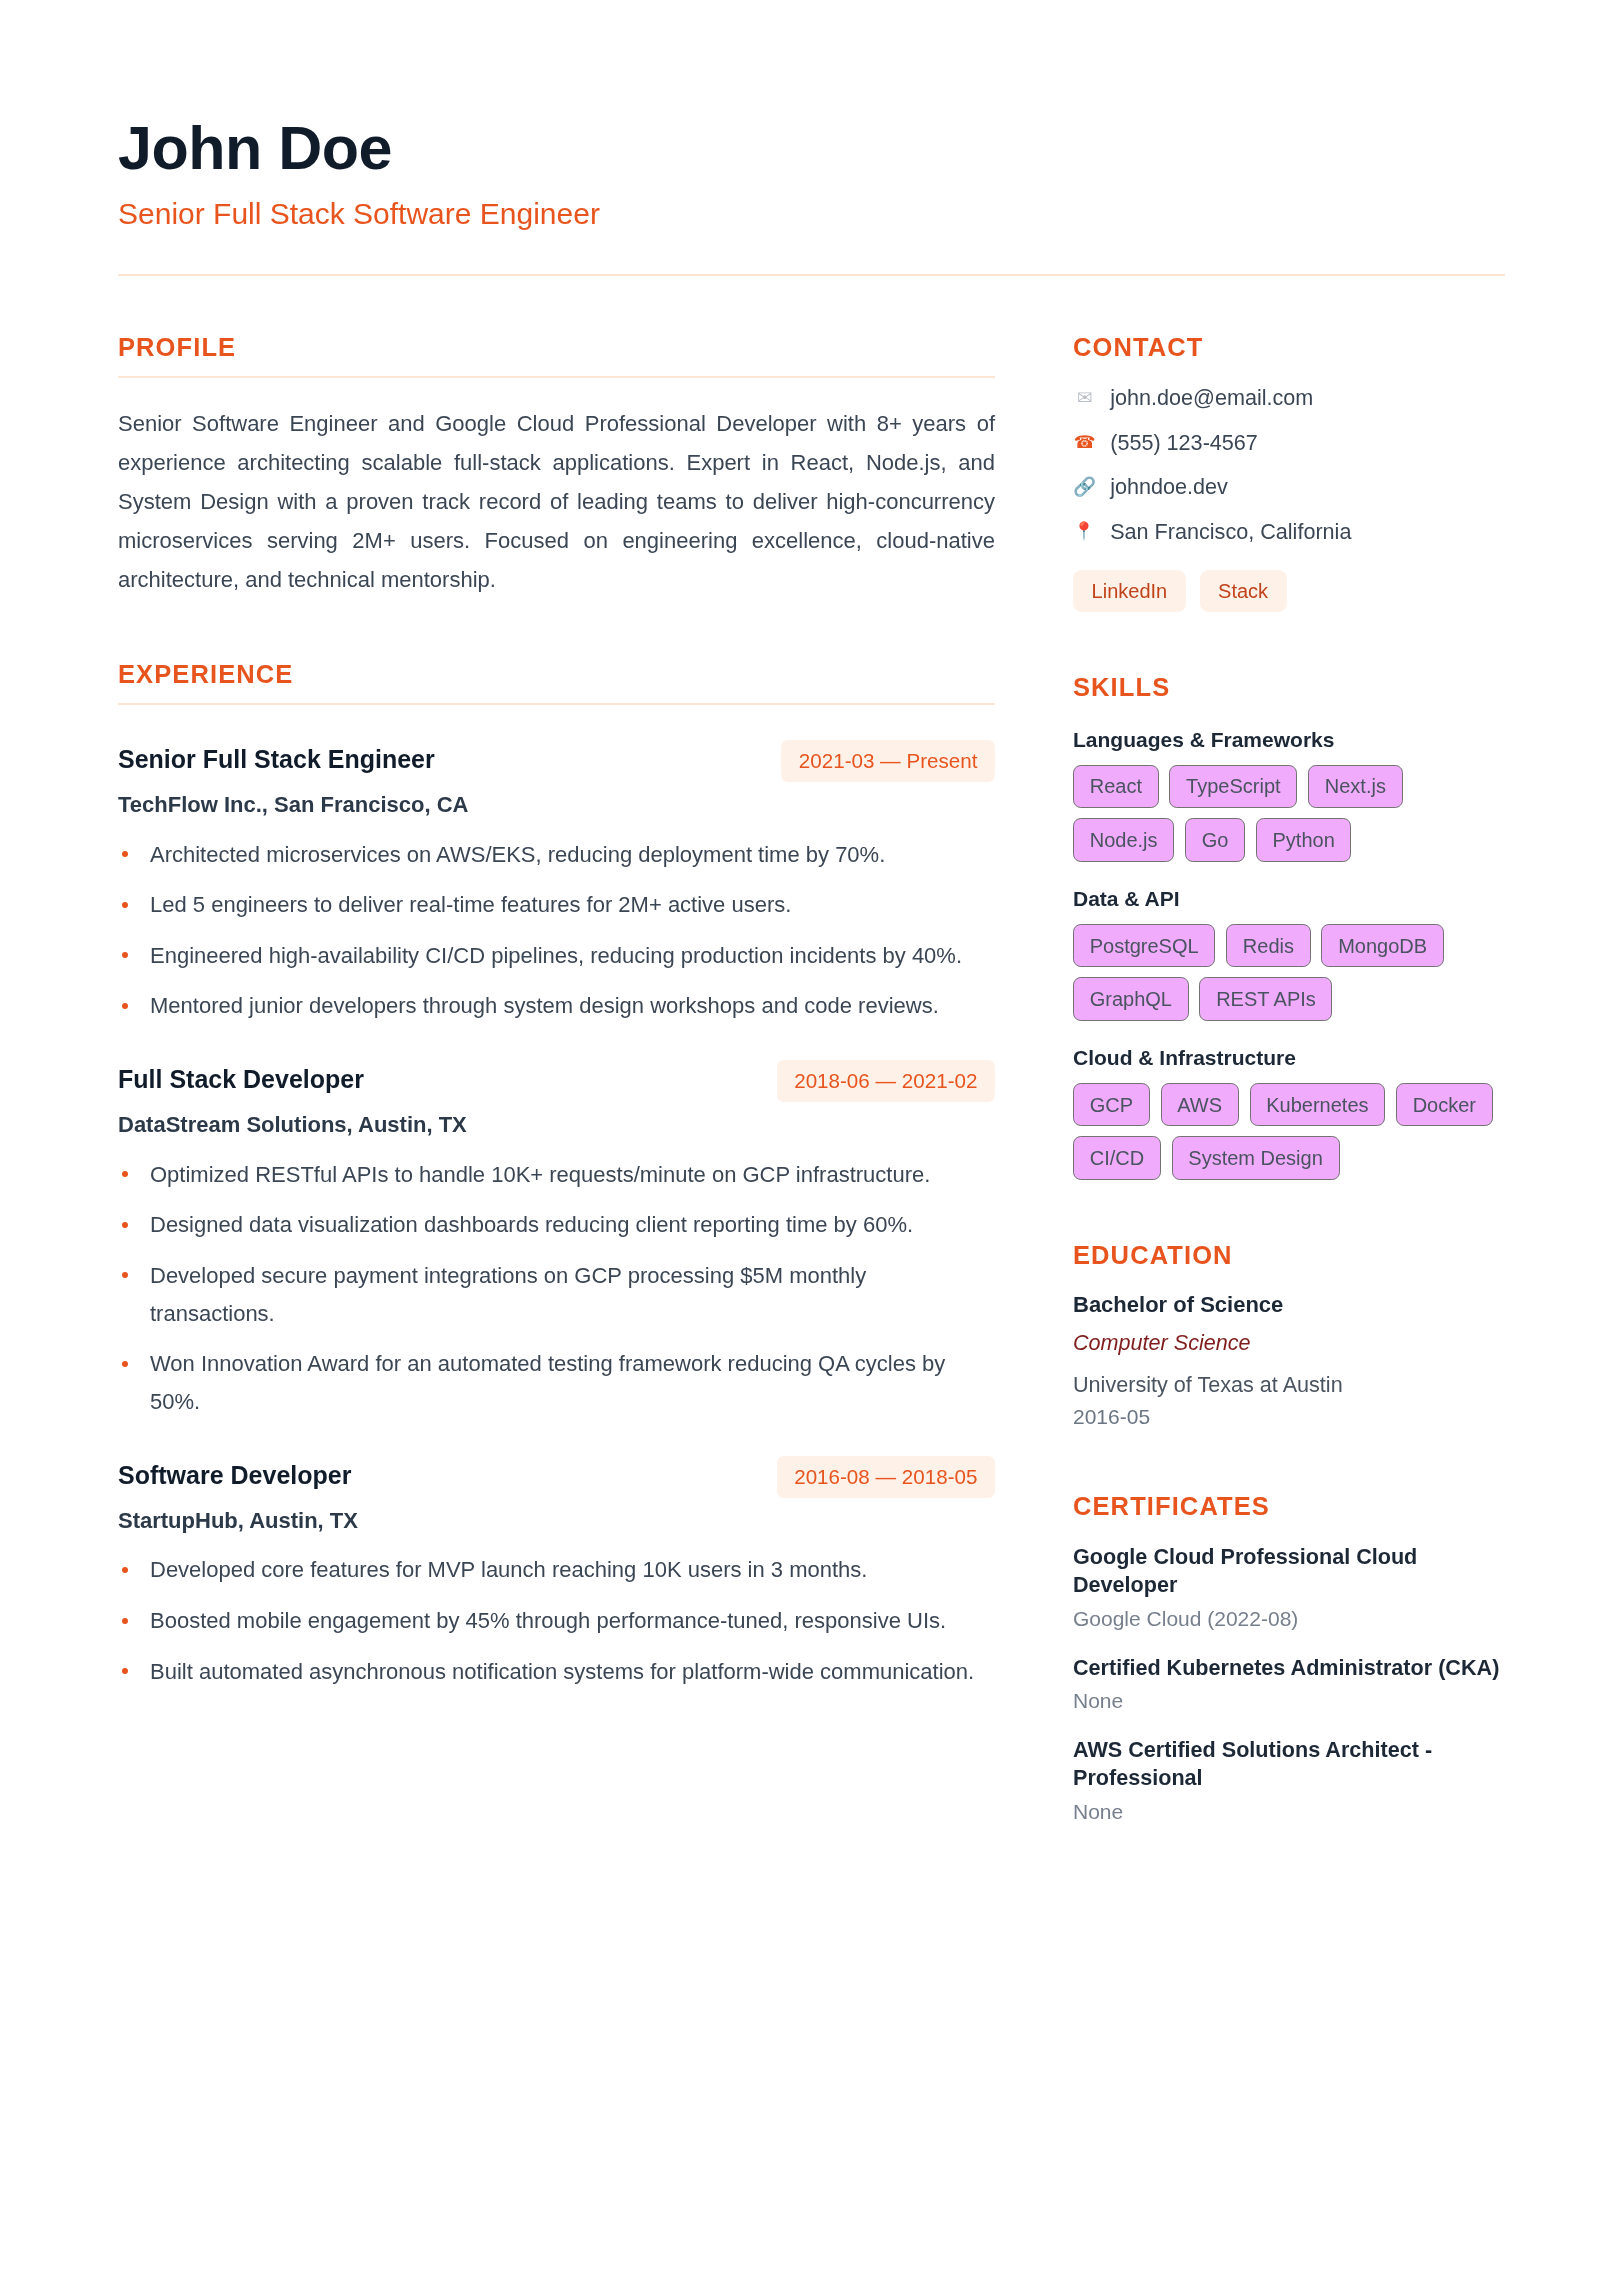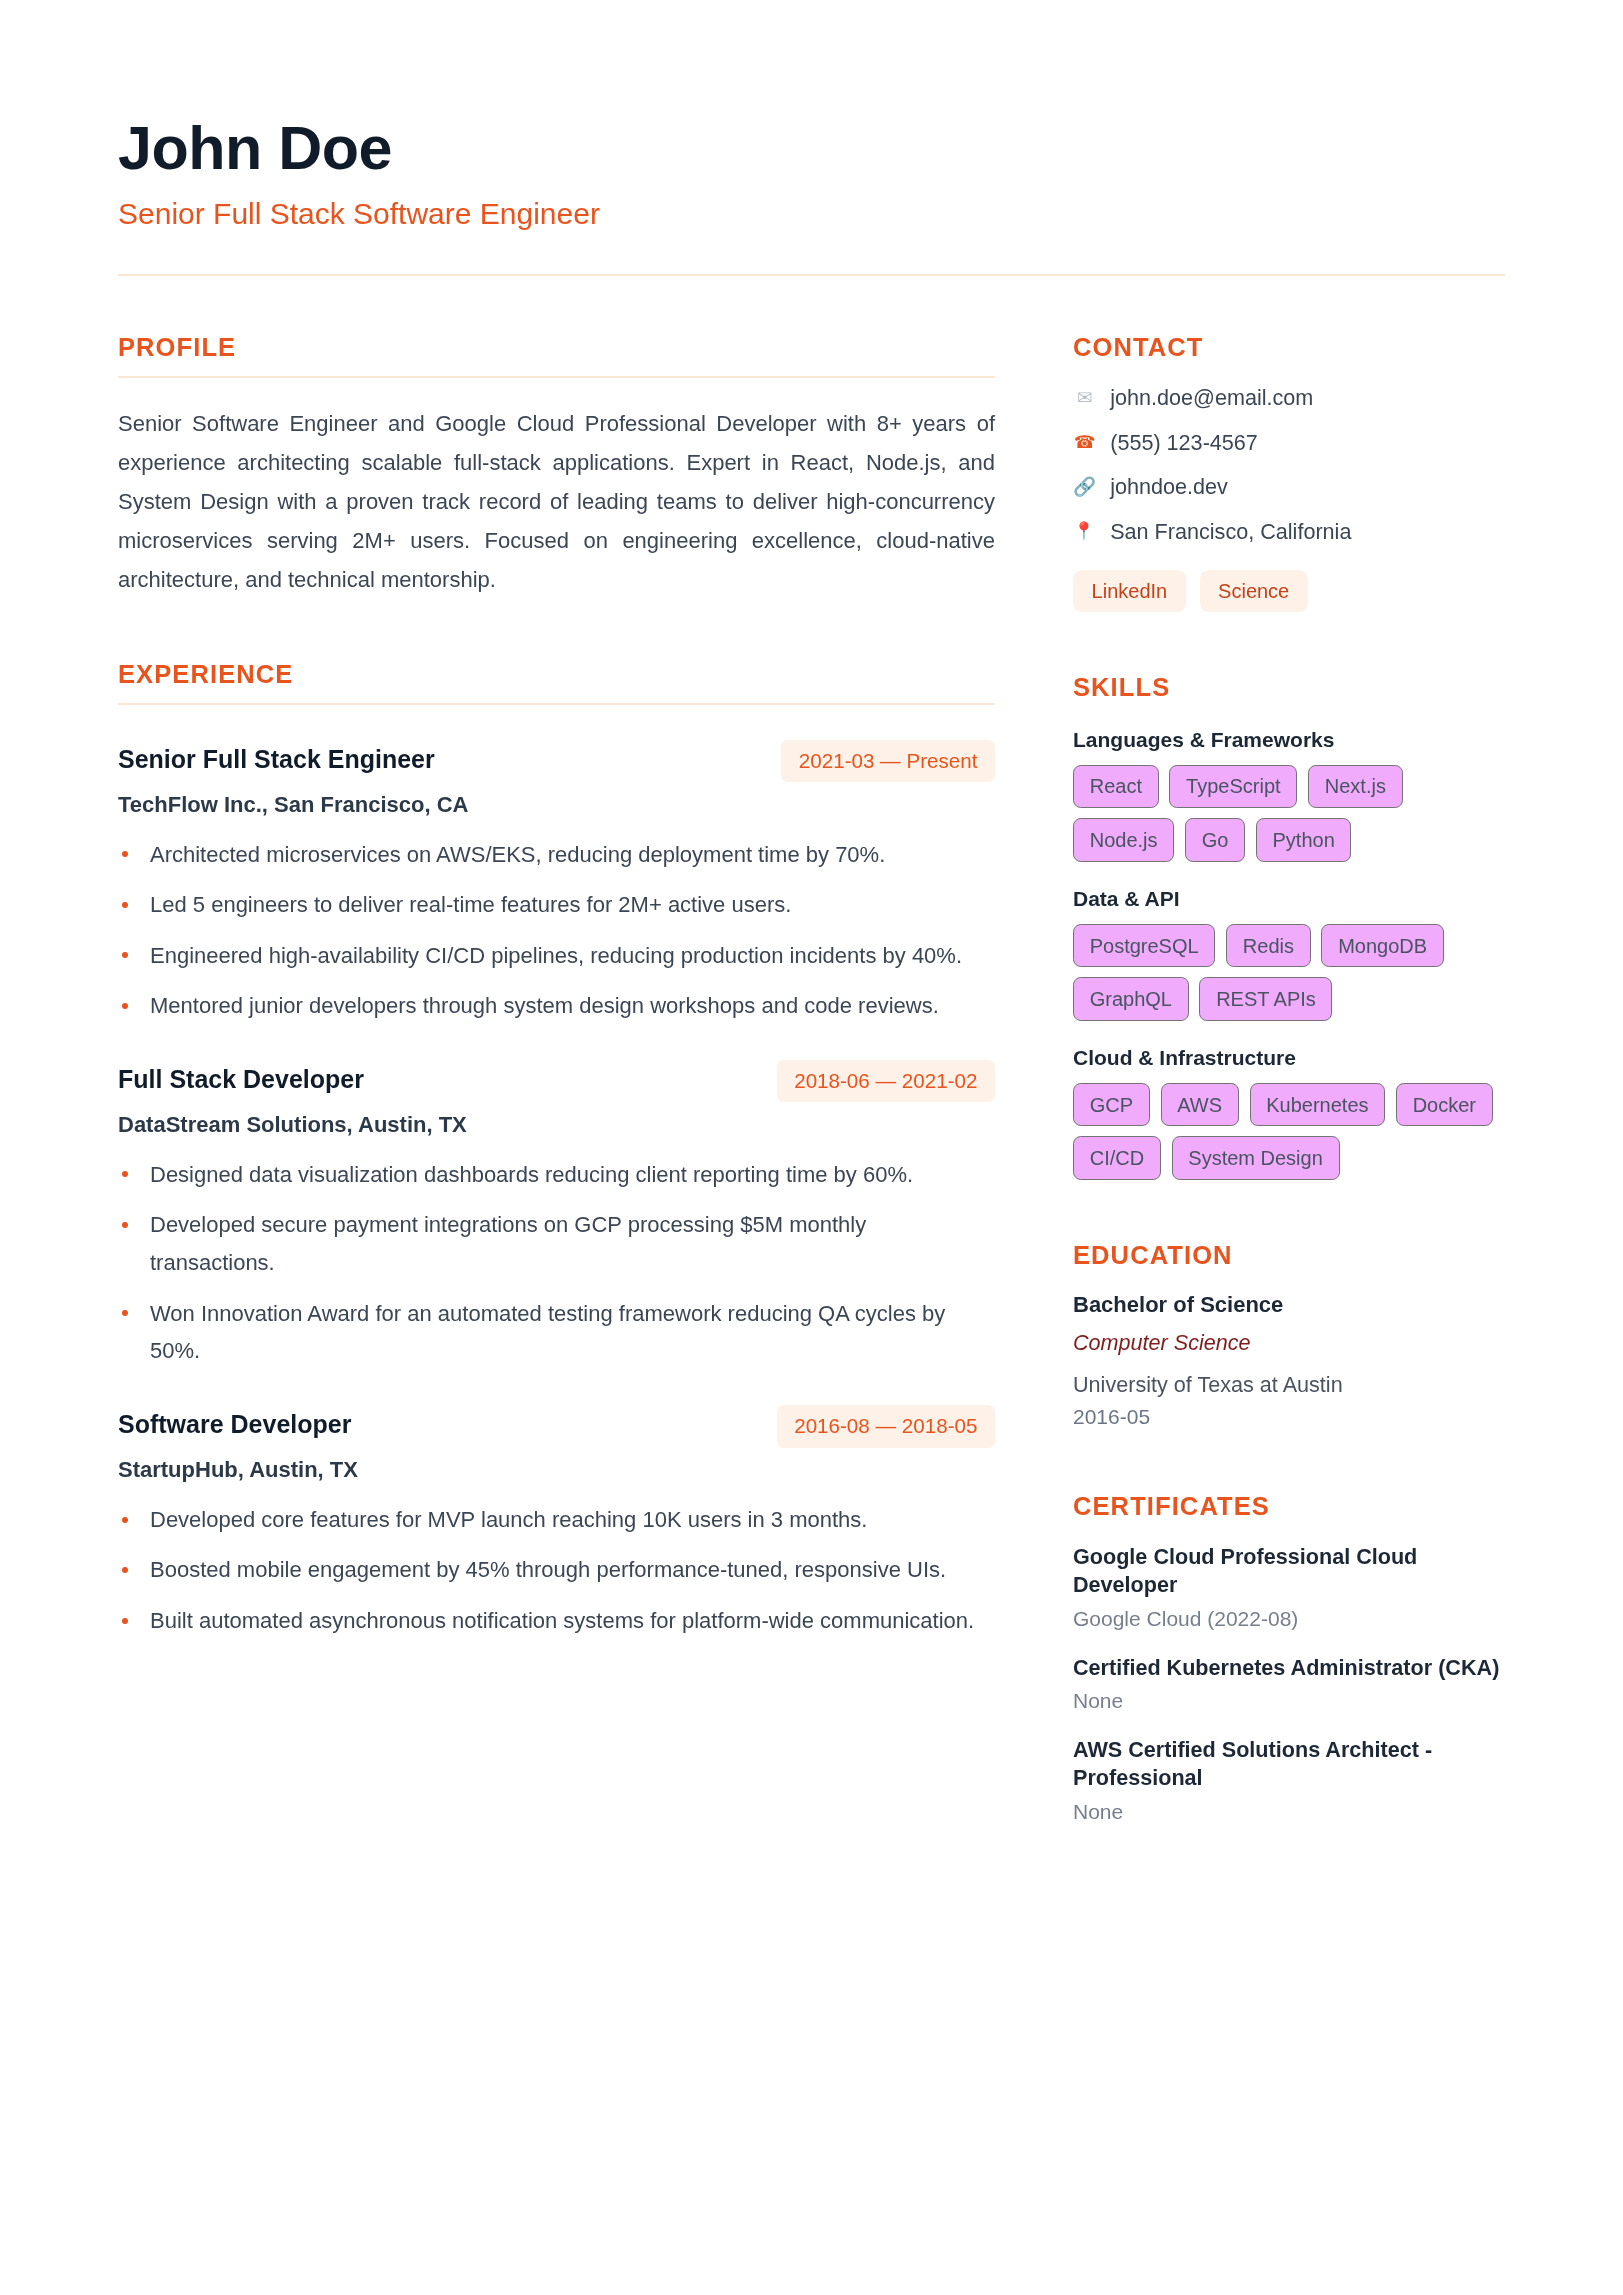--- a/index.html
+++ b/index.html
@@ -277,20 +277,21 @@
           </ul>
         </div>
 
         <div class="job">
           <div class="job-top">
             <div class="job-title">Full Stack Developer</div>
             <div class="job-date">2018-06 — 2021-02</div>
           </div>
           <div class="job-org">DataStream Solutions, Austin, TX</div>
           <ul class="bullets">
+            <li class="bullet">Optimized RESTful APIs to handle 10K+ requests/minute on GCP infrastructure.</li>
             <li class="bullet">Designed data visualization dashboards reducing client reporting time by 60%.</li>
             <li class="bullet">Developed secure payment integrations on GCP processing $5M monthly transactions.</li>
             <li class="bullet">Won Innovation Award for an automated testing framework reducing QA cycles by 50%.</li>
           </ul>
         </div>
 
         <div class="job">
           <div class="job-top">
             <div class="job-title">Software Developer</div>
             <div class="job-date">2016-08 — 2018-05</div>
@@ -325,21 +326,21 @@
             <span>johndoe.dev</span>
           </div>
           <div class="contact-row">
             <span class="c-icon pin">📍</span>
             <span>San Francisco, California</span>
           </div>
         </div>
 
         <div class="social-row">
           <span class="social-chip">LinkedIn</span>
-          <span class="social-chip">Science</span>
+          <span class="social-chip">Stack</span>
         </div>
       </section>
 
       <section class="sec-gap">
         <h2 class="sec-h">SKILLS</h2>
 
         <div class="skill-group">
           <div class="skill-grp-name">Languages &amp; Frameworks</div>
           <div class="chips">
             <span class="chip">React</span>

